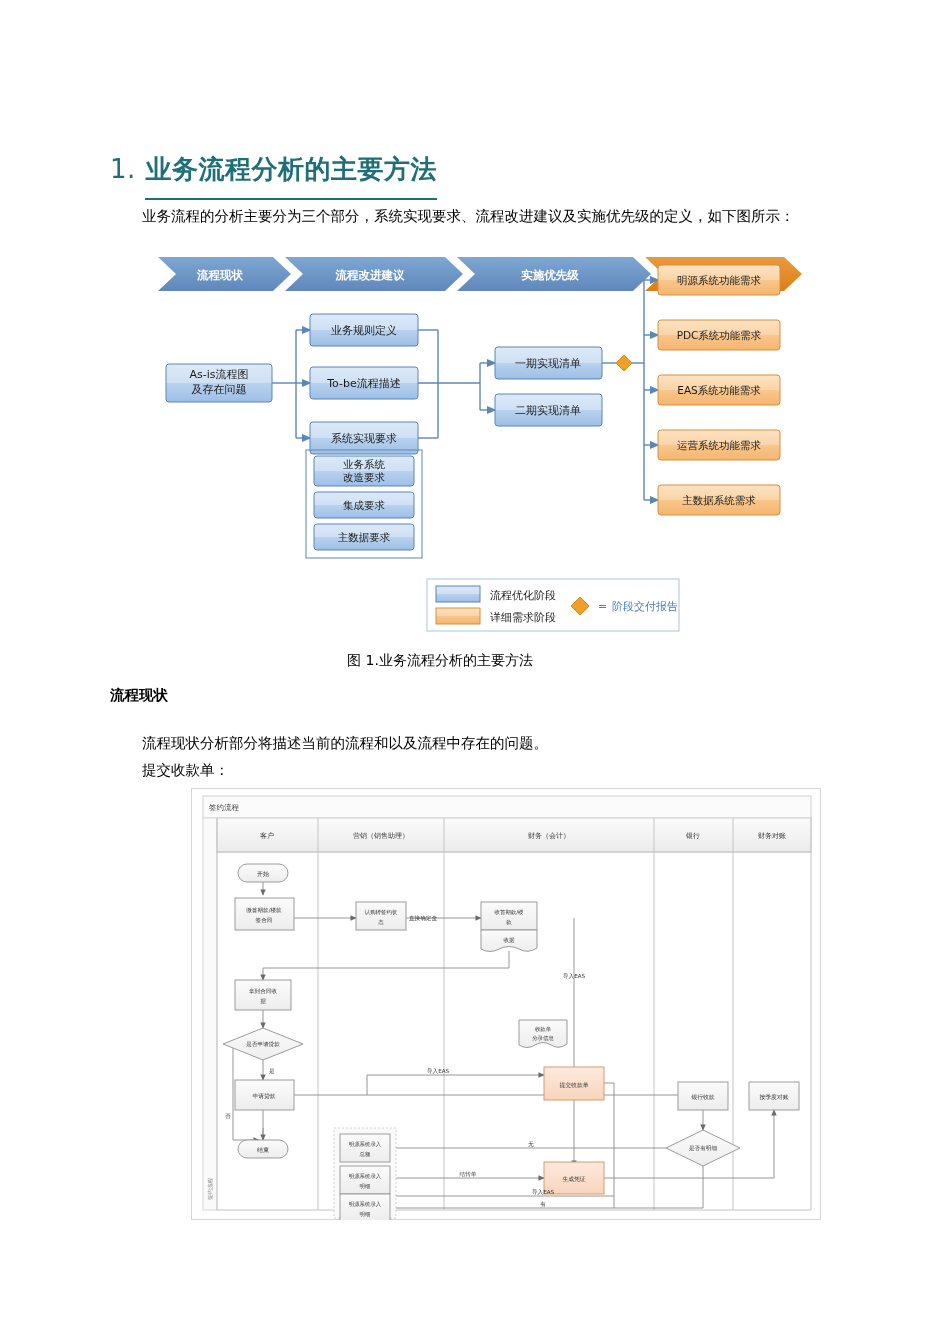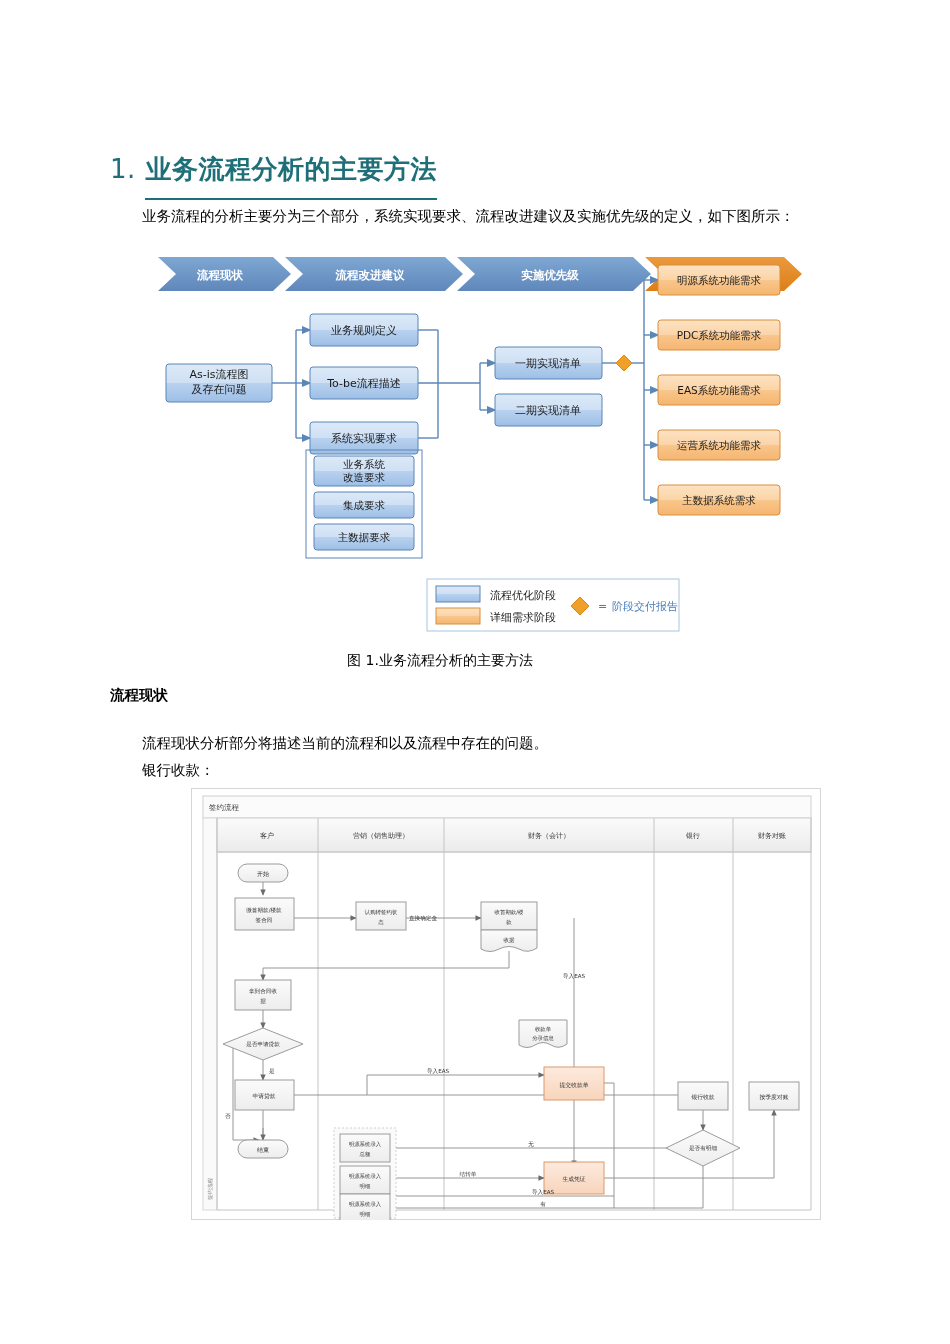--- a/index.html
+++ b/index.html
@@ -200,21 +200,21 @@
       <path d="M430,345 L439,354 L430,363 L421,354 Z" fill="#f0a028" stroke="#d98a18"></path>
       <text x="448" y="358" font-size="11" fill="#4a7ebb">=</text>
       <text x="462" y="358" font-size="11" fill="#4a7ebb">阶段交付报告</text>
     </g>
   </svg>
   </div>
 
   <div class="caption">图 1.业务流程分析的主要方法</div>
   <div class="h3">流程现状</div>
   <div class="para" id="para2">流程现状分析部分将描述当前的流程和以及流程中存在的问题。</div>
-  <div class="para" id="para3">银行收款：</div>
+  <div class="para" id="para3">提交收款单：</div>
 
   <div id="swimlane">
   <svg width="630" height="432" viewBox="0 0 630 432">
     <defs>
       <marker id="sarw" markerWidth="7" markerHeight="7" refX="6.2" refY="3" orient="auto">
         <path d="M0,0 L7,3 L0,6 z" fill="#6b6b6b"></path>
       </marker>
       <linearGradient id="gLaneHdr" x1="0" y1="0" x2="0" y2="1">
         <stop offset="0" stop-color="#fbfbfb"></stop>
             <stop offset="1" stop-color="#ebebeb"></stop>

